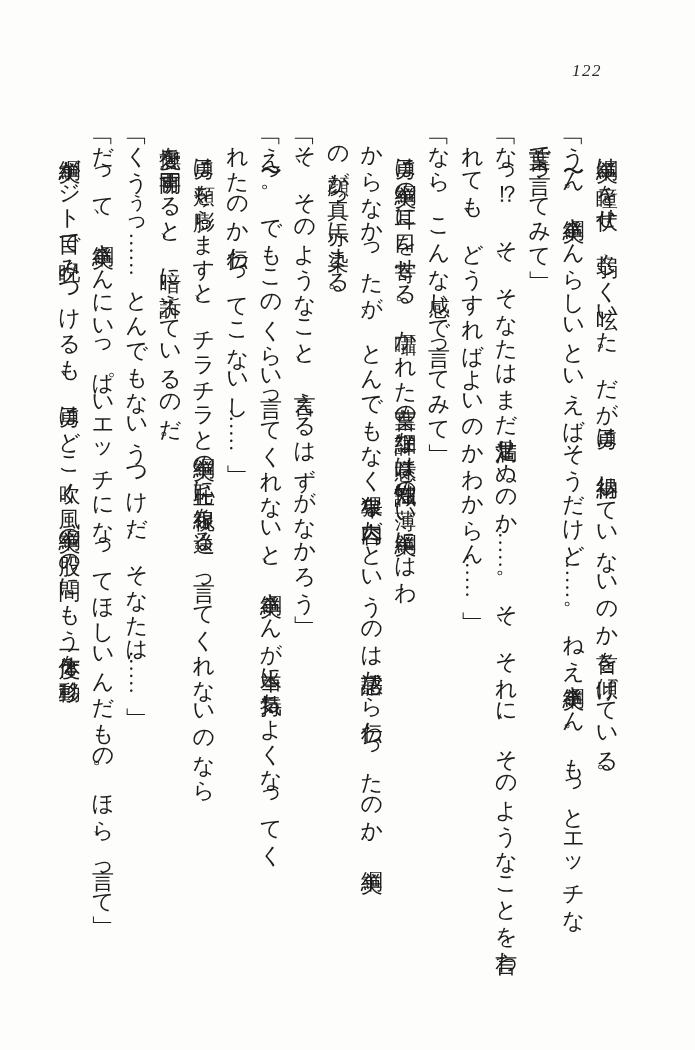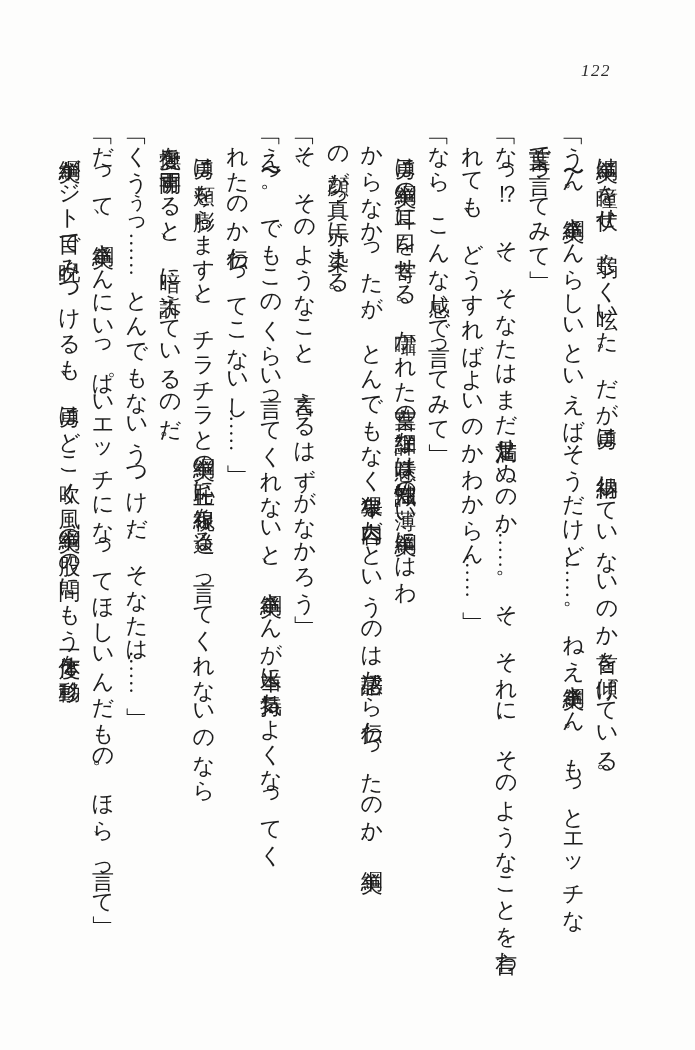--- a/index.html
+++ b/index.html
@@ -13,21 +13,21 @@
     height: 1050px;
     background: #fdfdfc;
     overflow: hidden;
     font-family: "Liberation Serif", serif;
   }
   .page-number {
     position: absolute;
     top: 61px;
     left: 563px;
     width: 48px;
-    text-align: right;
+    text-align: center;
     font-size: 17px;
     font-style: italic;
     letter-spacing: 1.5px;
     color: #2a2a2a;
   }
   .text-block {
     position: absolute;
     top: 131px;
     right: 71px;
     height: 838px;

